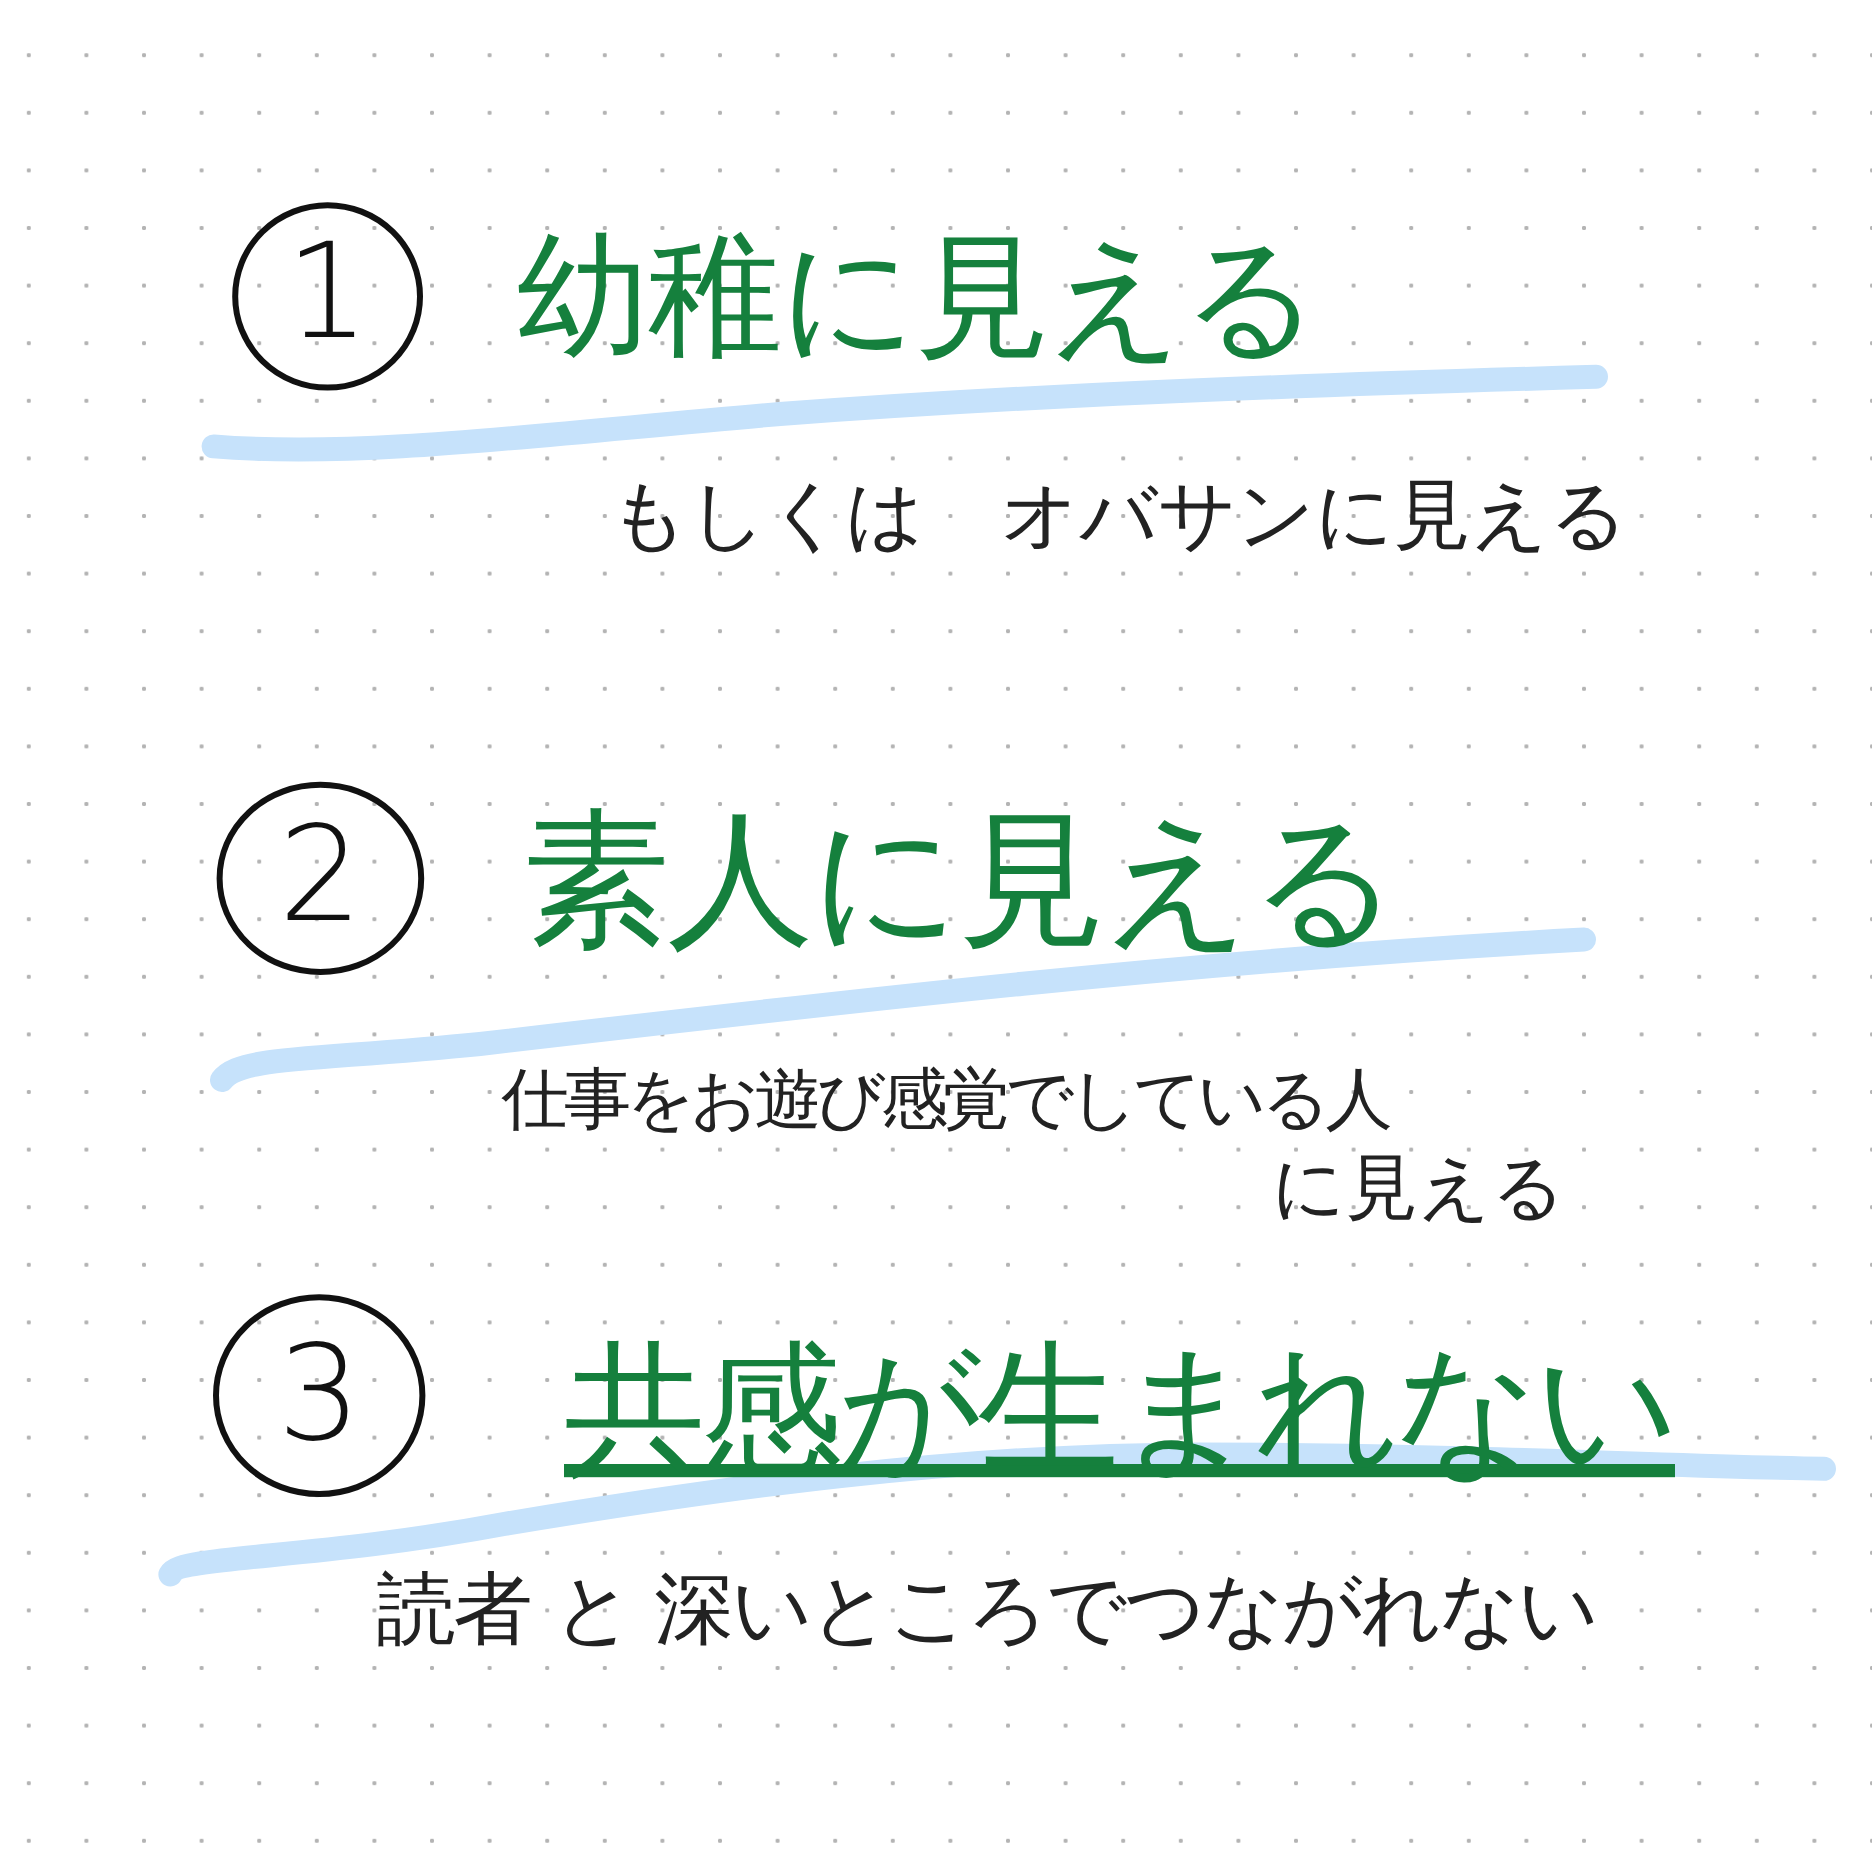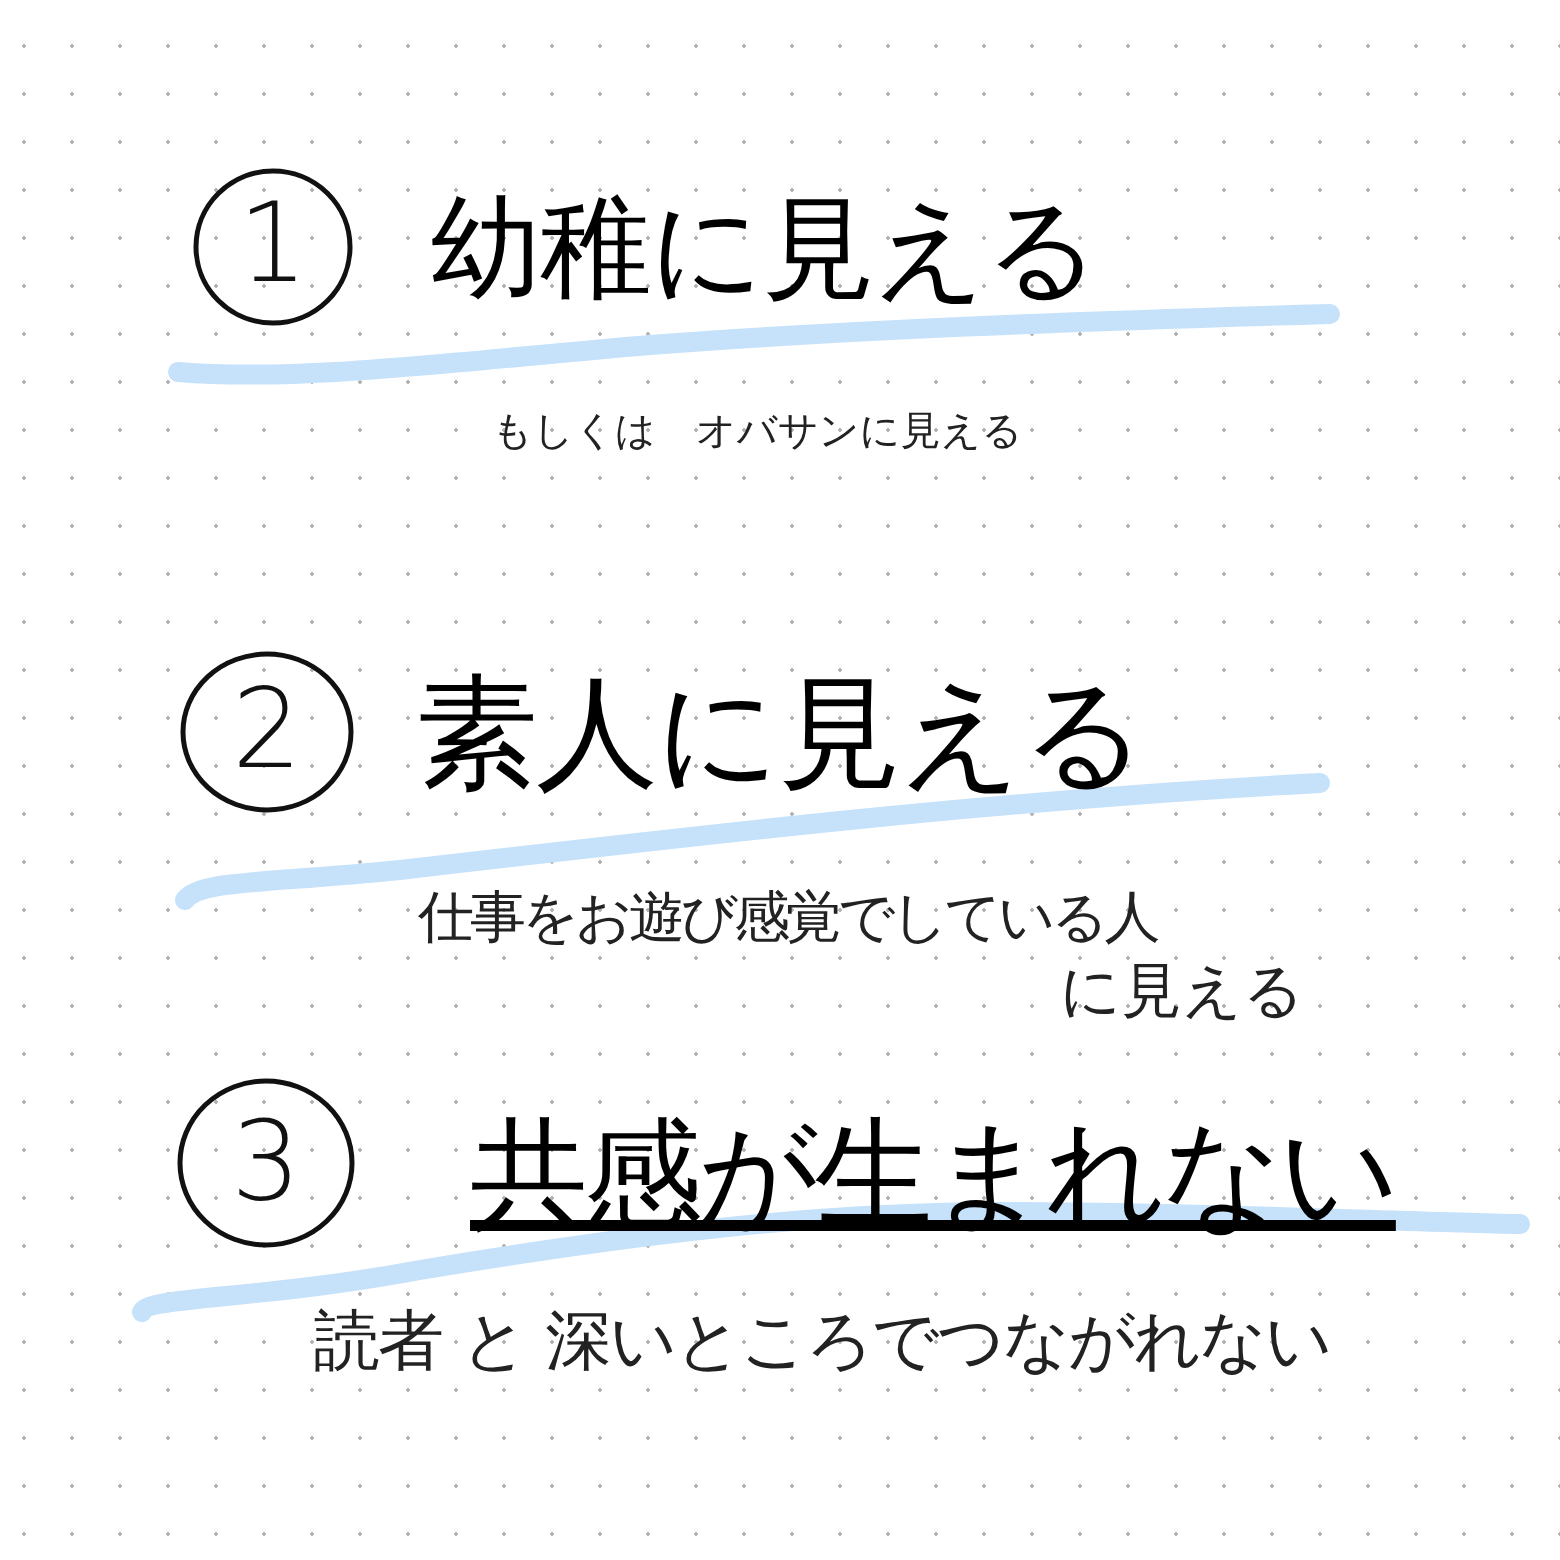--- a/index.html
+++ b/index.html
@@ -8,40 +8,40 @@
     background-color:#ffffff;
     background-image: radial-gradient(circle, #b4b4b4 1.6px, transparent 2px);
     background-size:48px 48px;
     background-position:0px 22px;
     font-family:"DejaVu Sans", sans-serif;
   }
   .layer { position:absolute; left:0; top:0; width:1560px; height:1560px; }
   .hl { fill:none; stroke:#c6e2fb; stroke-width:20; stroke-linecap:round; stroke-linejoin:round; }
   .circle { fill:none; stroke:#111; stroke-width:5; }
   .num { position:absolute; width:170px; text-align:center; color:#111; font-family:"DejaVu Sans", sans-serif; font-weight:300; }
-  .heading { position:absolute; color:#000000; white-space:nowrap; font-family:"DejaVu Sans", sans-serif; font-weight:normal; }
+  .heading { position:absolute; color:#15803d; white-space:nowrap; font-family:"DejaVu Sans", sans-serif; font-weight:normal; }
   .sub { position:absolute; color:#222; white-space:nowrap; font-family:"DejaVu Sans", sans-serif; font-weight:lighter; }
 </style>
 </head>
 <body>
 
 <svg class="layer" viewBox="0 0 1560 1560">
   <path class="hl" d="M178,372 C300,382 450,362 650,345 C850,330 1050,322 1330,314"></path>
   <path class="hl" d="M185,900 C200,880 260,884 400,870 C700,835 1000,800 1320,783"></path>
   <path class="hl" d="M142,1312 C150,1296 260,1300 420,1270 C600,1240 800,1212 1000,1212 C1200,1212 1400,1222 1520,1224"></path>
 
   <ellipse class="circle" cx="273" cy="247" rx="77" ry="76"></ellipse>
   <ellipse class="circle" cx="267" cy="732" rx="84" ry="78"></ellipse>
   <ellipse class="circle" cx="266" cy="1163" rx="86" ry="82"></ellipse>
 </svg>
 
 <div class="num" style="left:188px; top:178px; font-size:110px; line-height:130px;">1</div>
 <div class="heading" style="left:430px; top:178px; font-size:112px; line-height:140px; letter-spacing:-2px;">幼稚に見える</div>
-<div class="sub" style="left:492px; top:390px; font-size:40px; line-height:80px;">もしくは　オバサンに見える</div>
+<div class="sub" style="left:508px; top:390px; font-size:64px; line-height:80px;">もしくは　オバサンに見える</div>
 
 <div class="num" style="left:182px; top:664px; font-size:110px; line-height:130px;">2</div>
-<div class="heading" style="left:416px; top:658px; font-size:122px; line-height:150px; letter-spacing:-2px;">素人に見える</div>
+<div class="heading" style="left:436px; top:658px; font-size:122px; line-height:150px; letter-spacing:-2px;">素人に見える</div>
 <div class="sub" style="left:418px; top:872px; font-size:56px; line-height:90px; letter-spacing:-4px;">仕事をお遊び感覚でしている人</div>
 <div class="sub" style="left:1060px; top:950px; font-size:60px; line-height:80px;">に見える</div>
 
 <div class="num" style="left:181px; top:1096px; font-size:110px; line-height:130px;">3</div>
 <div class="heading" style="left:470px; top:1098px; font-size:118px; line-height:150px; letter-spacing:-4px;text-decoration:underline;">共感が生まれない</div>
 <div class="sub" style="left:314px; top:1296px; font-size:66px; line-height:90px; letter-spacing:-2px;">読者 と 深いところでつながれない</div>
 
 </body></html>

